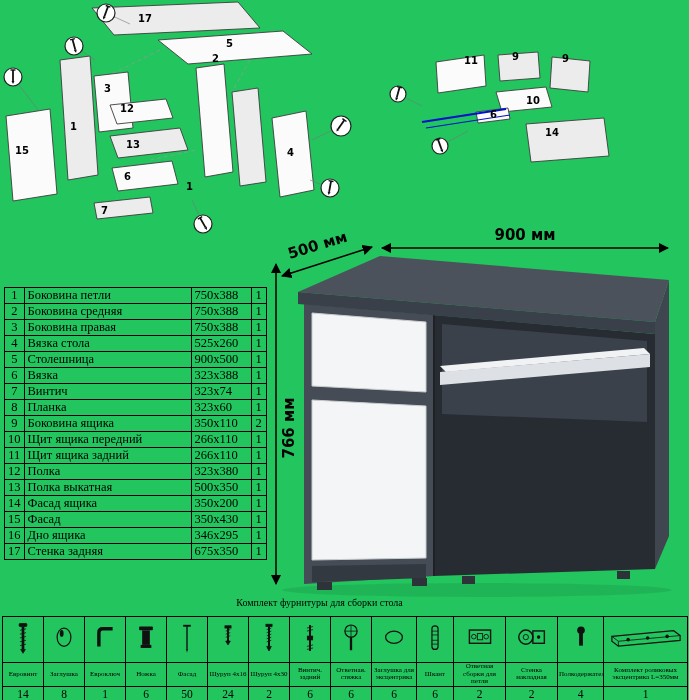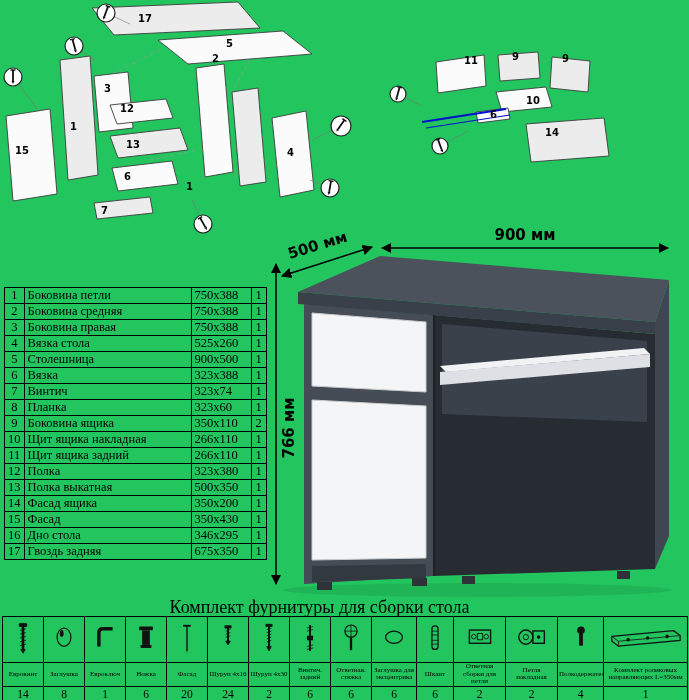--- a/index.html
+++ b/index.html
@@ -20,21 +20,21 @@
   .dim    { font:bold 15px "DejaVu Sans",sans-serif; fill:#000; }
   .dimline{ stroke:#000; stroke-width:1.5; }
 
   .parts-table { position:absolute; left:4px; top:287px; border-collapse:collapse; font-size:12.5px; }
   .parts-table td { border:1px solid #000; padding:0 3px; height:16px; line-height:15px; white-space:nowrap; }
   .c-num  { width:17px;  text-align:center; }
   .c-name { width:167px; }
   .c-size { width:60px;margin-top:24px;  }
   .c-qty  { width:15px;  text-align:center; }
 
-  .hw-title { position:absolute; top:597px; left:0; width:612px; text-align:center; font-size:18px;padding-left:27px; }
+  .hw-title { position:absolute; top:597px; left:0; width:612px; text-align:center; font-size:10px;padding-left:27px; }
   .hw-table { position:absolute; left:2px; top:616px; border-collapse:collapse; table-layout:fixed; width:686px; }
   .hw-table td { border:1px solid #000; text-align:center; vertical-align:middle; overflow:hidden; }
   #hw-icons td { height:46px; }
   #hw-names td { height:22px; font-size:7px; line-height:7.5px; padding:0 1px; font-family:"Liberation Serif",serif; }
   #hw-qty td   { height:15px; font-size:11.5px; }
 </style>
 </head>
 <body>
 
 <div class="page">
@@ -185,21 +185,21 @@
           <td class="c-qty">1</td>
         </tr>
         <tr>
           <td class="c-num">9</td>
           <td class="c-name">Боковина ящика</td>
           <td class="c-size">350x110</td>
           <td class="c-qty">2</td>
         </tr>
         <tr>
           <td class="c-num">10</td>
-          <td class="c-name">Щит ящика накладная</td>
+          <td class="c-name">Щит ящика передний</td>
           <td class="c-size">266x110</td>
           <td class="c-qty">1</td>
         </tr>
         <tr>
           <td class="c-num">11</td>
           <td class="c-name">Щит ящика задний</td>
           <td class="c-size">266x110</td>
           <td class="c-qty">1</td>
         </tr>
         <tr>
@@ -221,27 +221,27 @@
           <td class="c-qty">1</td>
         </tr>
         <tr>
           <td class="c-num">15</td>
           <td class="c-name">Фасад</td>
           <td class="c-size">350x430</td>
           <td class="c-qty">1</td>
         </tr>
         <tr>
           <td class="c-num">16</td>
-          <td class="c-name">Дно стола</td>
+          <td class="c-name">Дно ящика</td>
           <td class="c-size">346x295</td>
           <td class="c-qty">1</td>
         </tr>
         <tr>
           <td class="c-num">17</td>
-          <td class="c-name">Гвоздь задняя</td>
+          <td class="c-name">Стенка задняя</td>
           <td class="c-size">675x350</td>
           <td class="c-qty">1</td>
         </tr>
       </tbody>
   </table>
 
   <svg id="desk" width="425" height="376" viewBox="0 0 425 376">
     <defs>
       <marker id="arrA" viewBox="0 0 10 10" refX="9" refY="5" markerWidth="7" markerHeight="7" orient="auto-start-reverse">
         <path d="M0 0 L10 5 L0 10 z" fill="#000"></path>
@@ -425,30 +425,30 @@
           <td>Евроключ</td>
           <td>Ножка</td>
           <td>Фасад</td>
           <td>Шуруп 4x16</td>
           <td>Шуруп 4x30</td>
           <td>Винтич. задний</td>
           <td>Ответная. стяжка</td>
           <td>Заглушка для эксцентрика</td>
           <td>Шкант</td>
           <td>Ответная сборки для петли</td>
-          <td>Петля накладная</td>
+          <td>Стенка накладная</td>
           <td>Полкодержатель</td>
-          <td>Комплект роликовых направляющих L=350мм</td>
+          <td>Комплект роликовых эксцентрика L=350мм</td>
         </tr>
       <tr id="hw-qty">
           <td>14</td>
           <td>8</td>
           <td>1</td>
           <td>6</td>
-          <td>20</td>
+          <td>50</td>
           <td>24</td>
           <td>2</td>
           <td>6</td>
           <td>6</td>
           <td>6</td>
           <td>6</td>
           <td>2</td>
           <td>2</td>
           <td>4</td>
           <td>1</td>

